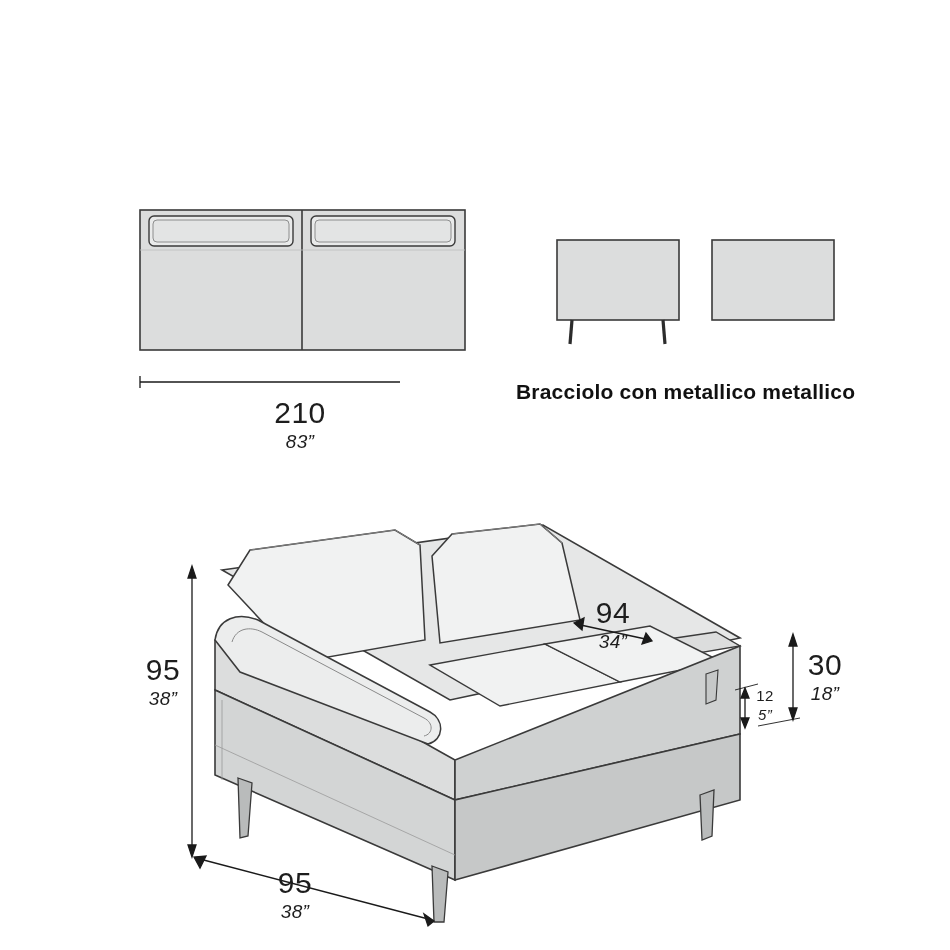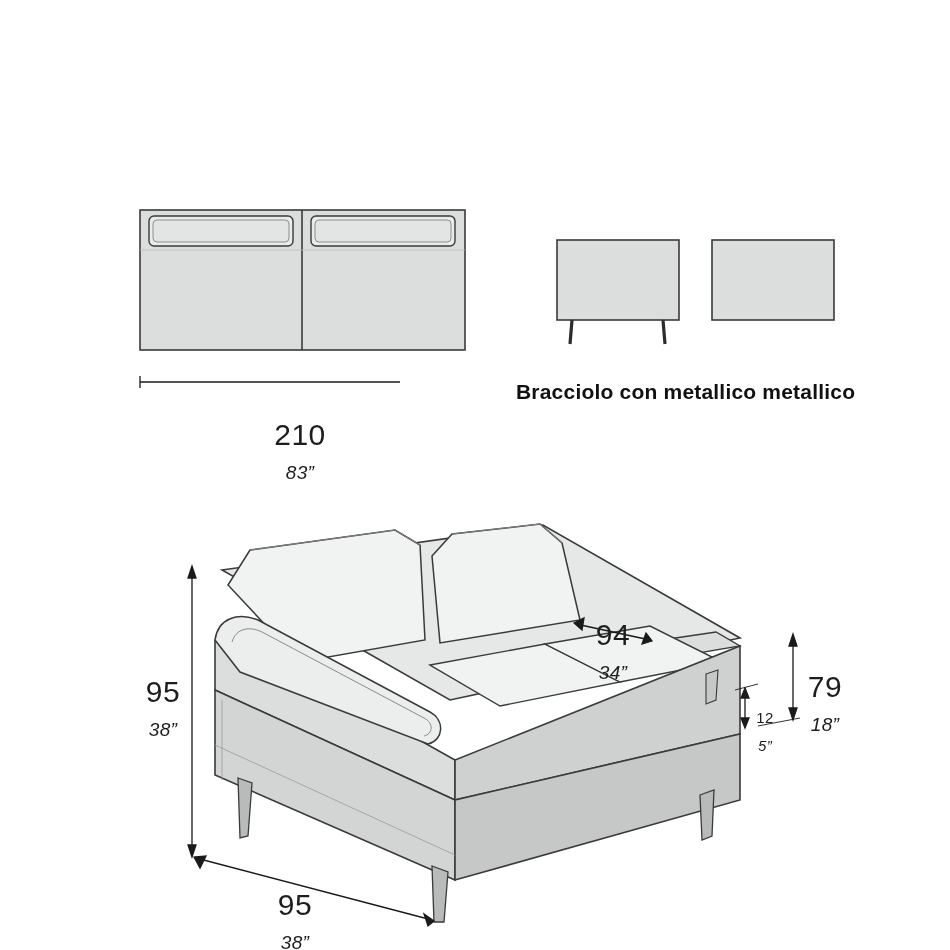--- a/index.html
+++ b/index.html
@@ -32,28 +32,27 @@
     text-align: center;
     line-height: 1;
     user-select: none;
   }
   .dim .metric {
     display: block;
     font-size: 30px;
     font-weight: 400;
     color: #1d1d1d;
     letter-spacing: 0.5px;
-    margin-top: 22px;
   }
   .dim .imperial {
     display: block;
     font-size: 19px;
     font-style: italic;
     color: #1d1d1d;
-    margin-top: 13px;
+    margin-top: 4px;
     letter-spacing: 0.3px;
   }
   .dim.small .metric { font-size: 15px; }
   .dim.small .imperial { font-size: 15px; }
   .caption {
     position: absolute;
     font-size: 21px;
     font-weight: bold;
     color: #111;
     letter-spacing: 0.2px;
@@ -184,21 +183,21 @@
     <span class="metric">95</span>
     <span class="imperial">38”</span>
   </div>
 
   <div class="dim" style="left:578px; top:598px; width:70px;">
     <span class="metric">94</span>
     <span class="imperial">34”</span>
   </div>
 
   <div class="dim" style="left:790px; top:650px; width:70px;">
-    <span class="metric">79</span>
+    <span class="metric">30</span>
     <span class="imperial">18”</span>
   </div>
 
   <div class="dim small" style="left:735px; top:688px; width:60px;">
     <span class="metric">12</span>
     <span class="imperial">5”</span>
   </div>
 
 </div>
 

